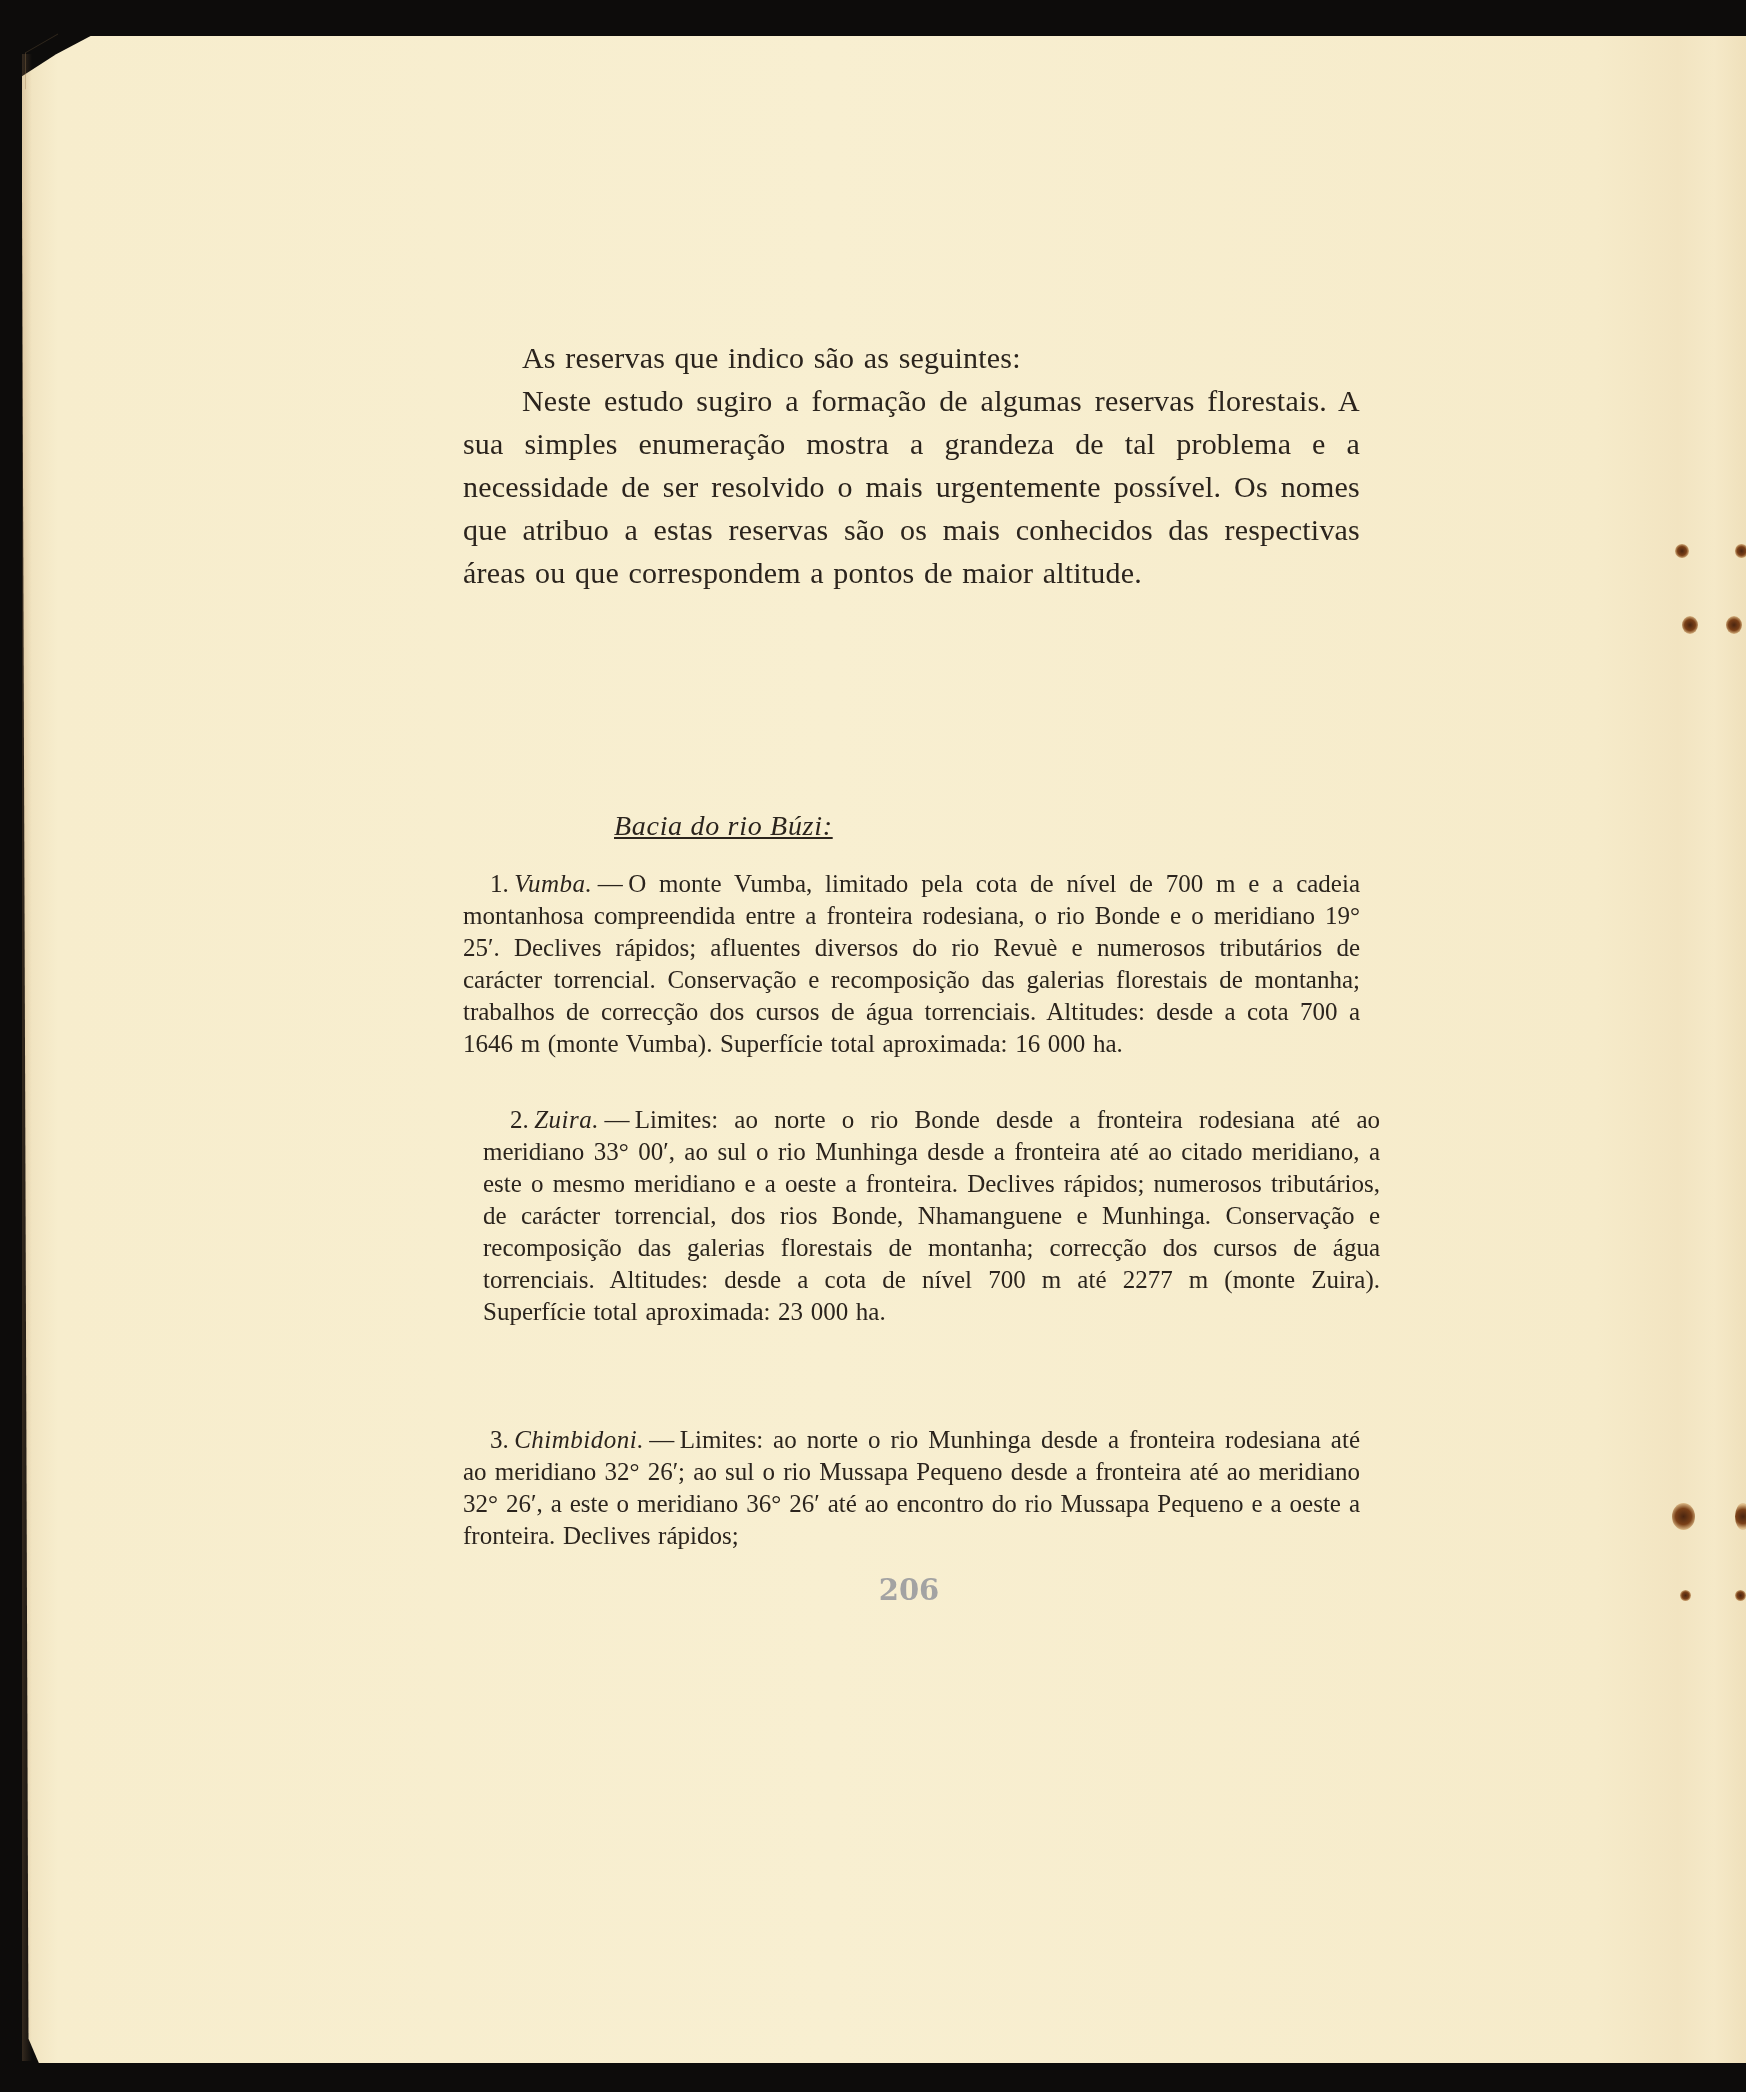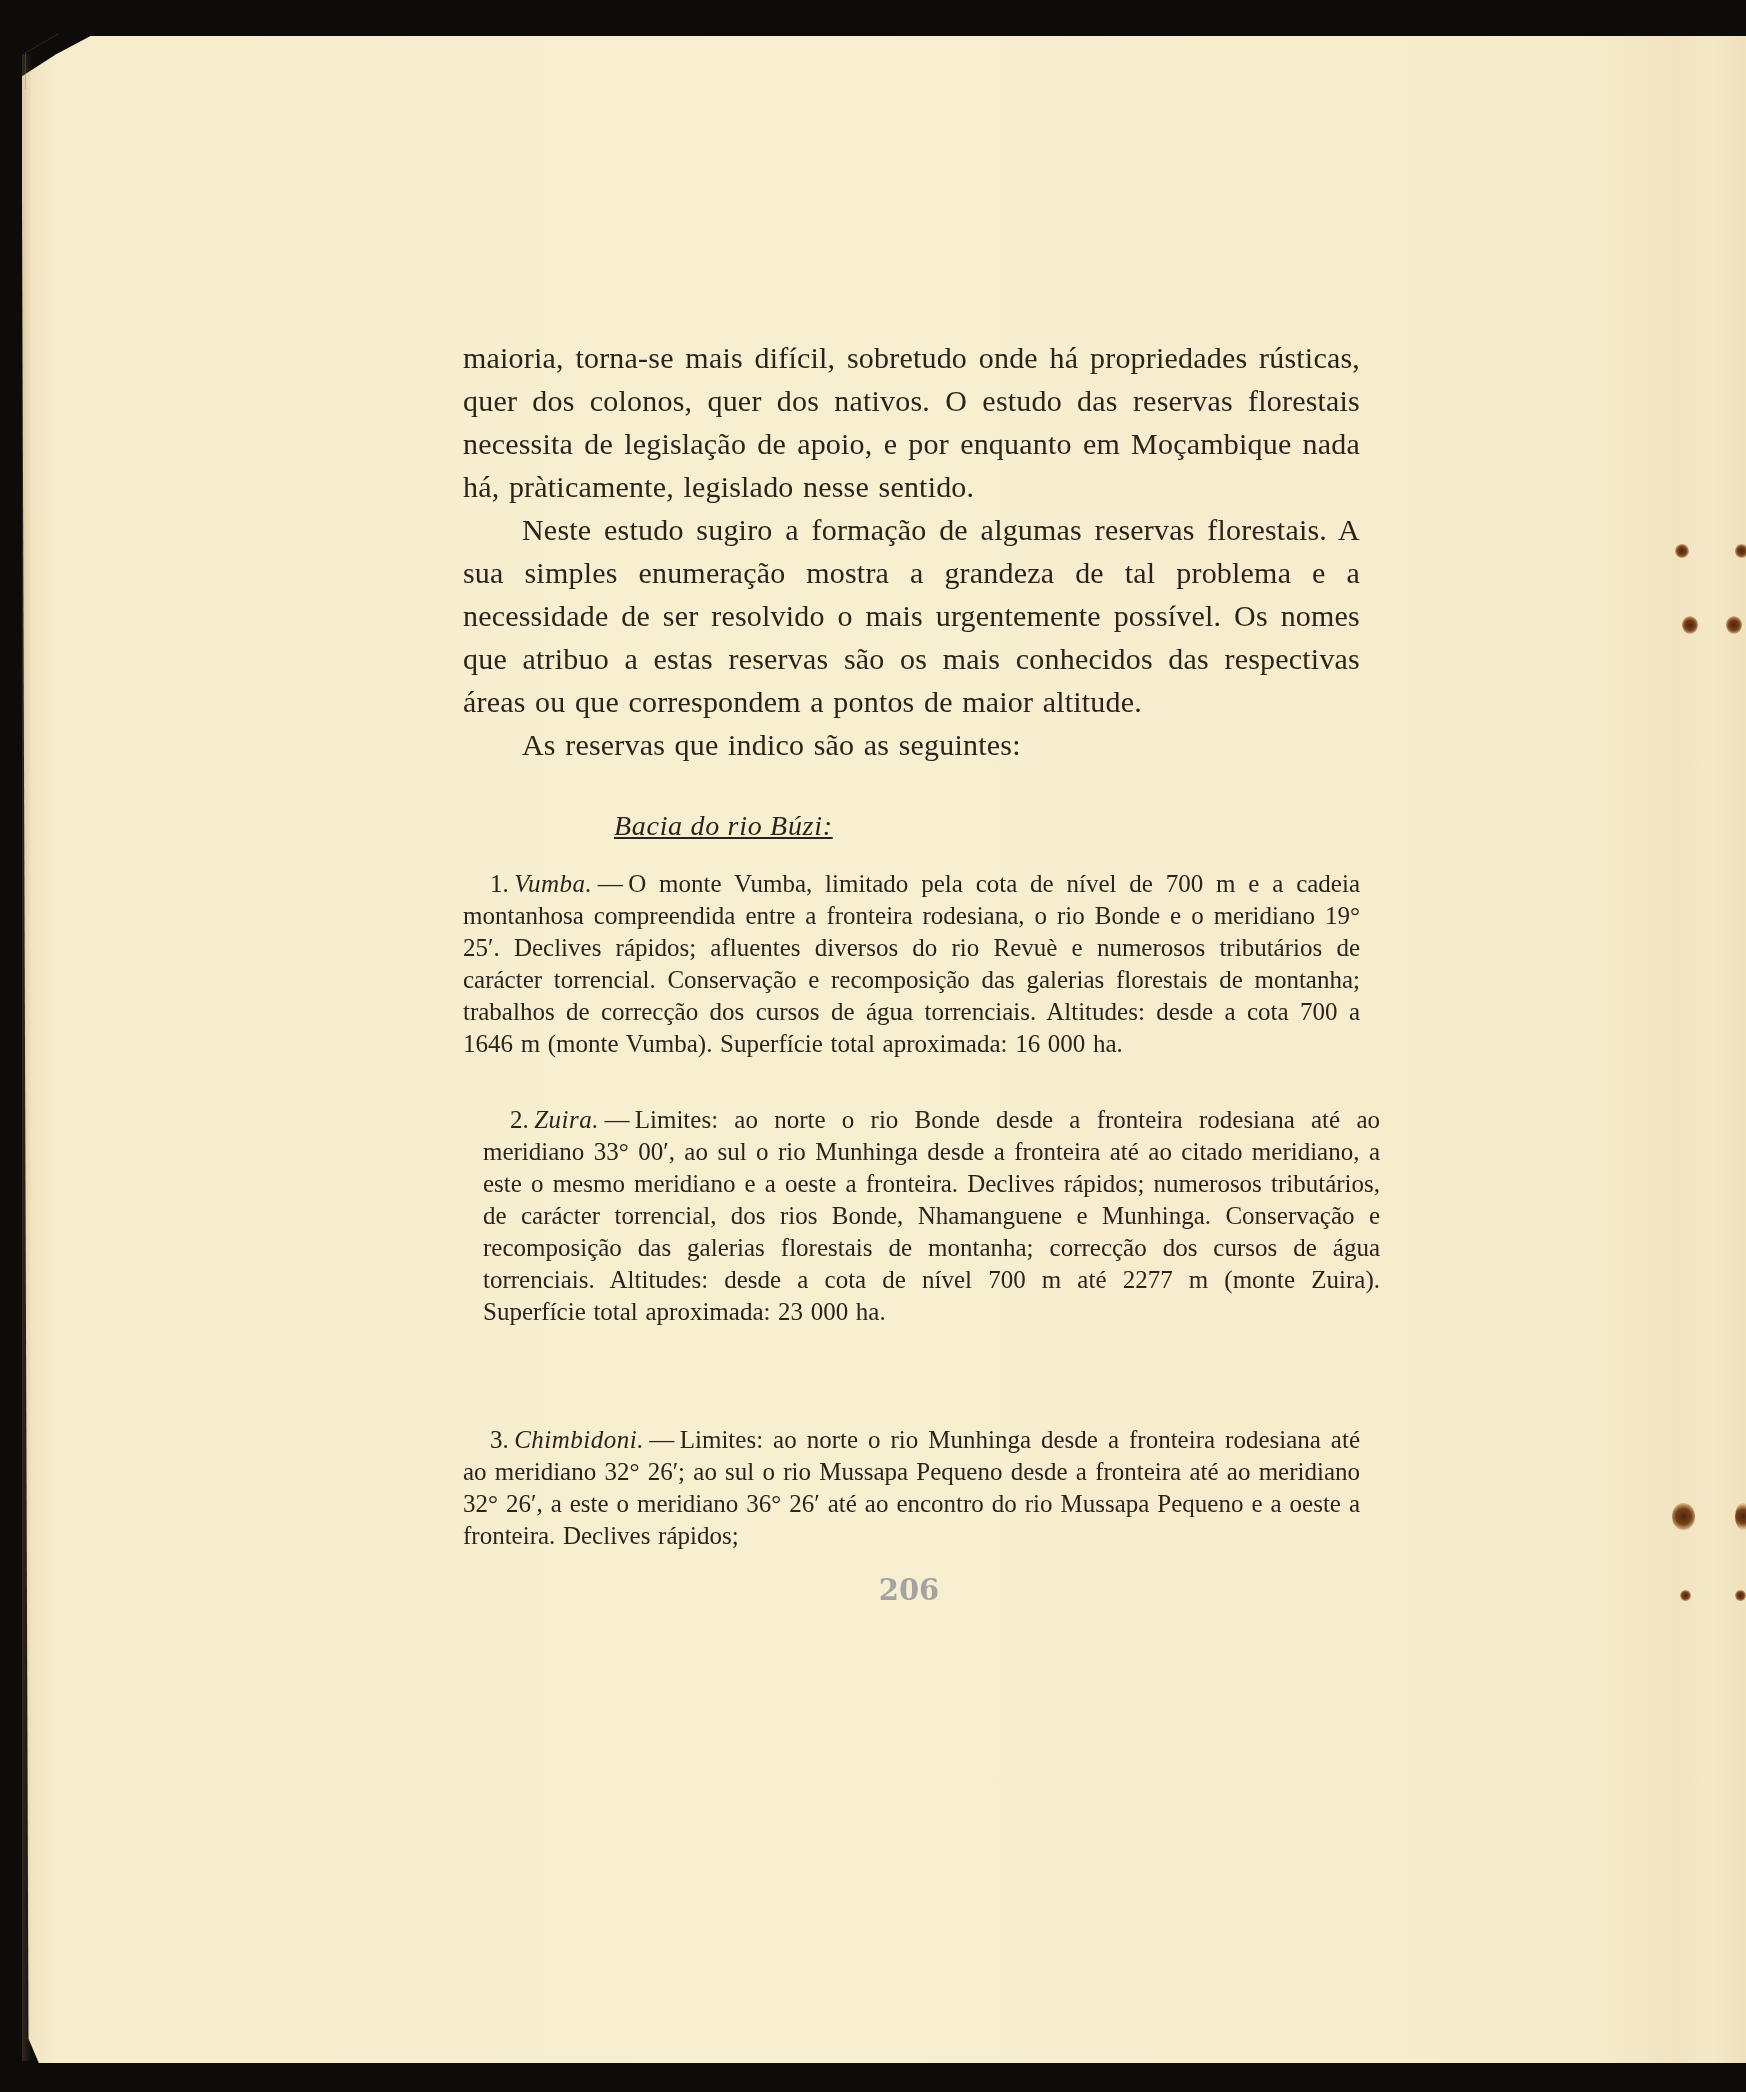--- a/index.html
+++ b/index.html
@@ -106,23 +106,22 @@
 <div class="stain" style="left:1675px;top:544px;width:14.4px;height:14.4px;"></div>
 <div class="stain" style="left:1735px;top:544px;width:12.6px;height:14.4px;"></div>
 <div class="stain" style="left:1682px;top:616px;width:16px;height:18px;"></div>
 <div class="stain" style="left:1726px;top:616px;width:16px;height:18px;"></div>
 <div class="stain" style="left:1672px;top:1503px;width:23.4px;height:27px;"></div>
 <div class="stain" style="left:1735px;top:1503px;width:16px;height:27px;"></div>
 <div class="stain" style="left:1680px;top:1590px;width:10.8px;height:10.8px;"></div>
 <div class="stain" style="left:1735px;top:1590px;width:10.8px;height:10.8px;"></div>
 
 <div class="column body-text" style="top:336px;">
-  <p>maioria, torna-se mais difícil, sobretudo onde há propriedades rústicas, quer dos colonos, quer dos nativos. O estudo das reservas florestais necessita de legislação de apoio, e por enquanto em Moçambique nada há, pràticamente, legislado nesse sentido.</p>
+  <p class="indent">As reservas que indico são as seguintes:</p>
   <p class="indent">Neste estudo sugiro a formação de algumas reservas florestais. A sua simples enumeração mostra a grandeza de tal problema e a necessidade de ser resolvido o mais urgentemente possível. Os nomes que atribuo a estas reservas são os mais conhecidos das respectivas áreas ou que correspondem a pontos de maior altitude.</p>
-  <p class="indent">As reservas que indico são as seguintes:</p>
 </div>
 
 <div class="section-heading" style="top:808px;">Bacia do rio Búzi:</div>
 
 <div class="column entries" style="top:868px;">
   <p class="entry">
     <span class="num">1.</span><span class="name">Vumba.</span><span class="dash">—</span><span>O monte Vumba, limitado pela cota de nível de 700 m e a cadeia montanhosa compreendida entre a fronteira rodesiana, o rio Bonde e o meridiano 19° 25′. Declives rápidos; afluentes diversos do rio Revuè e numerosos tributários de carácter torrencial. Conservação e recomposição das galerias florestais de montanha; trabalhos de correcção dos cursos de água torrenciais. Altitudes: desde a cota 700 a 1646 m (monte Vumba). Superfície total aproximada: 16 000 ha.</span>
   </p>
 </div>
 

